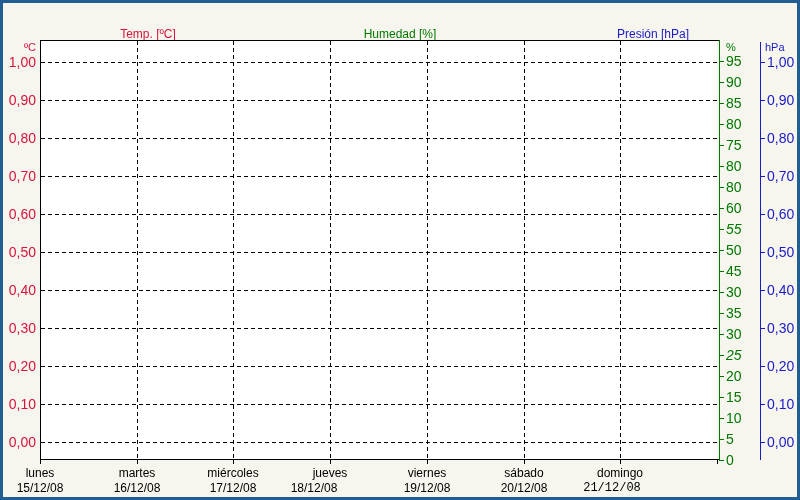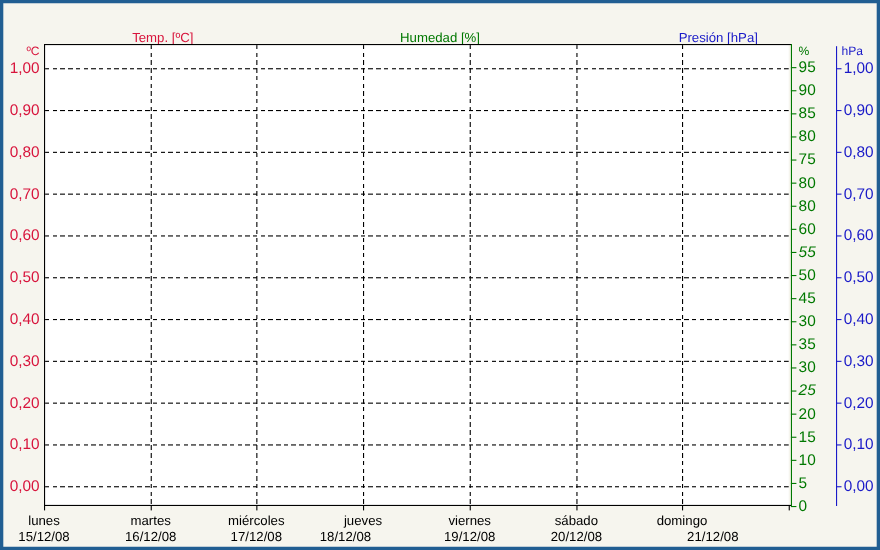--- a/index.html
+++ b/index.html
@@ -178,17 +178,17 @@
       <div class="abs day-label" style="left: 282px; top: 466px;">jueves</div>
       <div class="abs date-label" style="left: 266px; top: 481px;">18/12/08</div>
       <div class="abs tick-mark" style="left: 427px; top: 460px; width: 1px; height: 4px; background: rgb(0, 0, 0);"></div>
       <div class="abs day-label" style="left: 379px; top: 466px;">viernes</div>
       <div class="abs date-label" style="left: 379px; top: 481px;">19/12/08</div>
       <div class="abs tick-mark" style="left: 524px; top: 460px; width: 1px; height: 4px; background: rgb(0, 0, 0);"></div>
       <div class="abs day-label" style="left: 476px; top: 466px;">sábado</div>
       <div class="abs date-label" style="left: 476px; top: 481px;">20/12/08</div>
       <div class="abs tick-mark" style="left: 620px; top: 460px; width: 1px; height: 4px; background: rgb(0, 0, 0);"></div>
       <div class="abs day-label" style="left: 572px; top: 466px;">domingo</div>
-      <div class="abs date-label" style="left: 600px; top: 481px;">21/12/08</div>
+      <div class="abs date-label" style="left: 564px; top: 481px; font-family: Liberation Mono, monospace;">21/12/08</div>
       <div class="abs tick-mark" style="left: 717px; top: 460px; width: 1px; height: 4px; background: rgb(0, 0, 0);"></div>
     </div>
 
 </div>
 
 </body></html>

